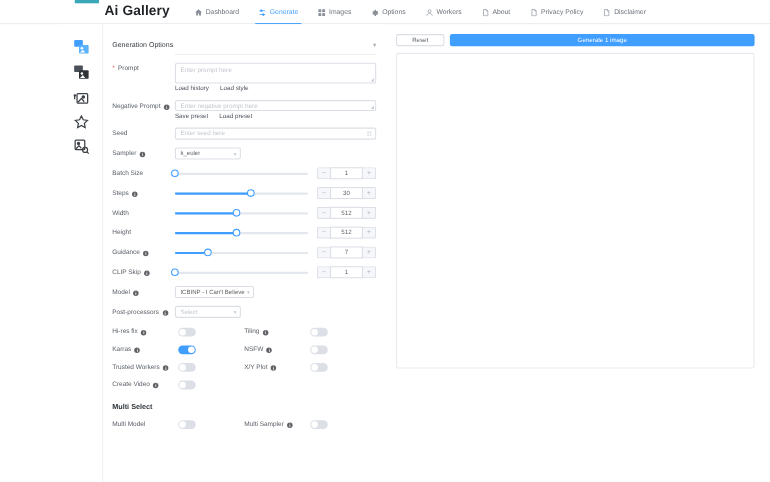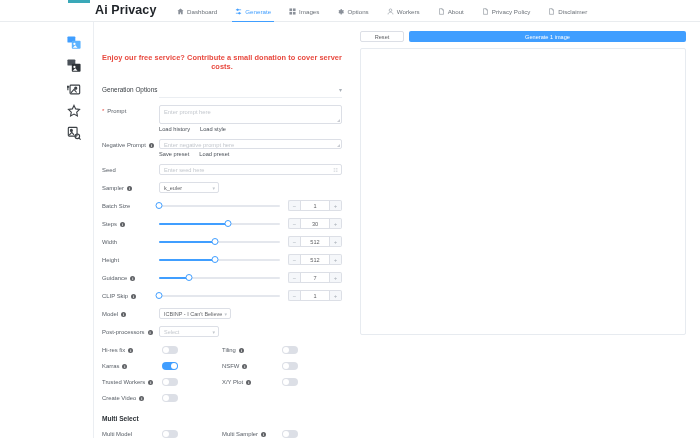--- a/index.html
+++ b/index.html
@@ -185,21 +185,21 @@
     border: 1px solid #e7ebf0; border-radius: 2px; background: #fff;
   }
 </style>
 </head>
 <body>
 
 <div class="leftstrip"></div>
 
 <div class="topbar">
   <div class="topleft-tab"></div>
-  <div class="brand">Ai Privacy</div>
+  <div class="brand">Ai Gallery</div>
   <div class="nav">
 
     <div class="nav-item">
       <span class="nav-ico">
         <svg viewBox="0 0 16 16" fill="#8a9099">
             <path d="M8 1L1 7h2v7h4V10h2v4h4V7h2z"></path>
           </svg>
       </span>
       <span>Dashboard</span>
     </div>
@@ -325,21 +325,20 @@
           <path d="M2.5 10.5l3-3.2 2.5 2.8"></path>
           <circle cx="11.8" cy="11.8" r="2.6"></circle>
           <path d="M13.8 13.8l1.8 1.8"></path>
         </svg>
     </span>
   </div>
 </div>
 
 <div class="panel">
 
-  <div class="donate">Enjoy our free service? Contribute a small donation to cover server costs.</div>
 
   <div class="section-head">
     <span>Generation Options</span>
     <span class="chev">▾</span>
   </div>
   <div class="divider"></div>
 
   <div class="row">
     <div class="lbl req">Prompt</div>
     <div class="ctrl">

